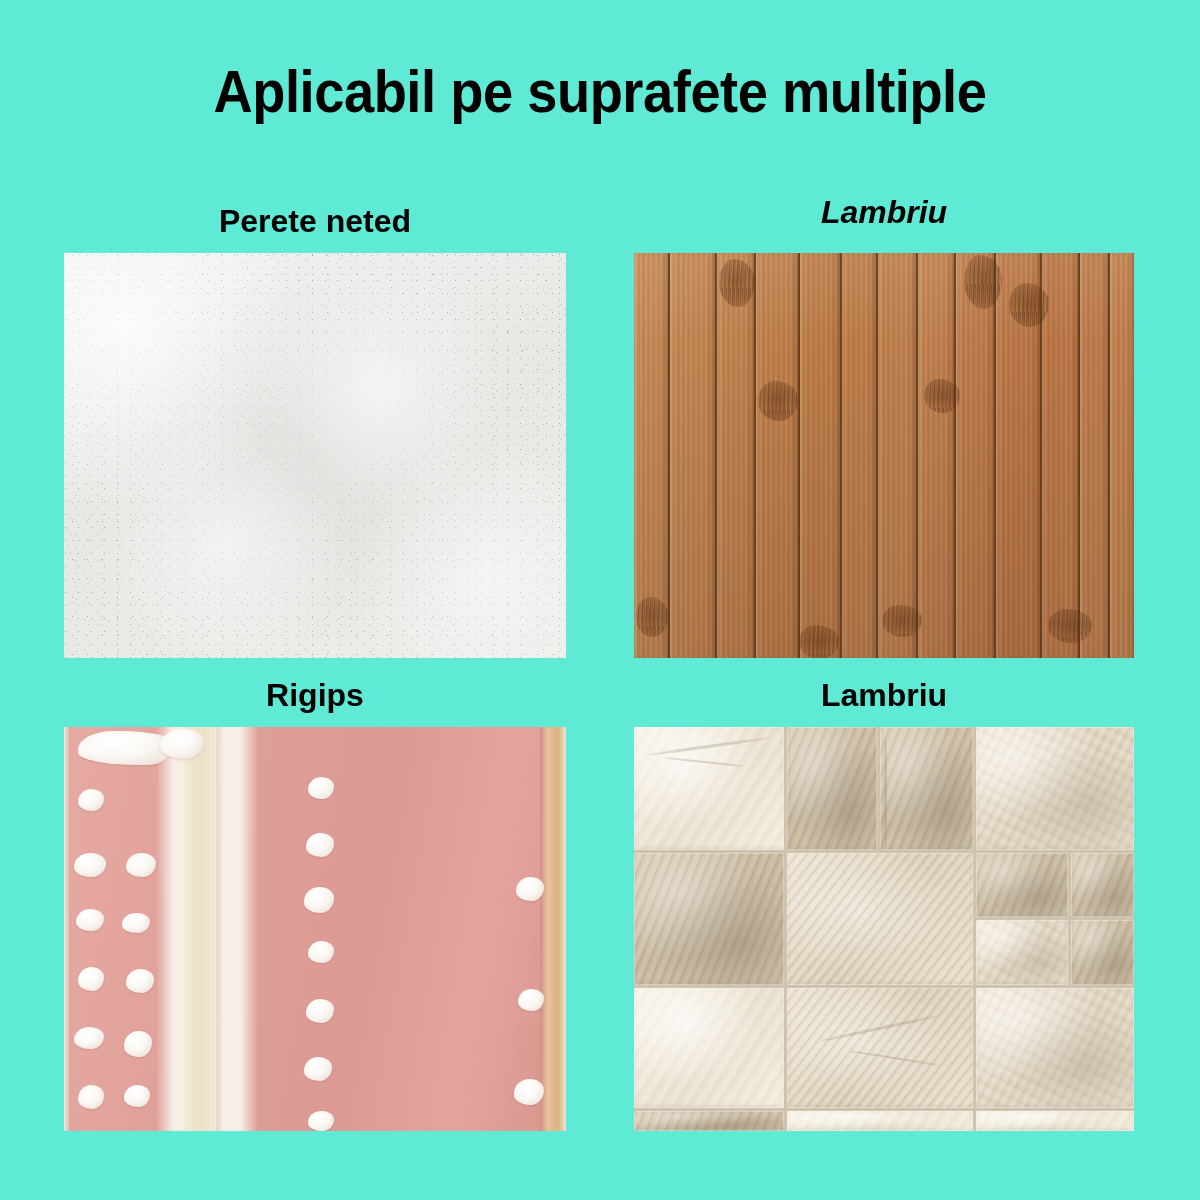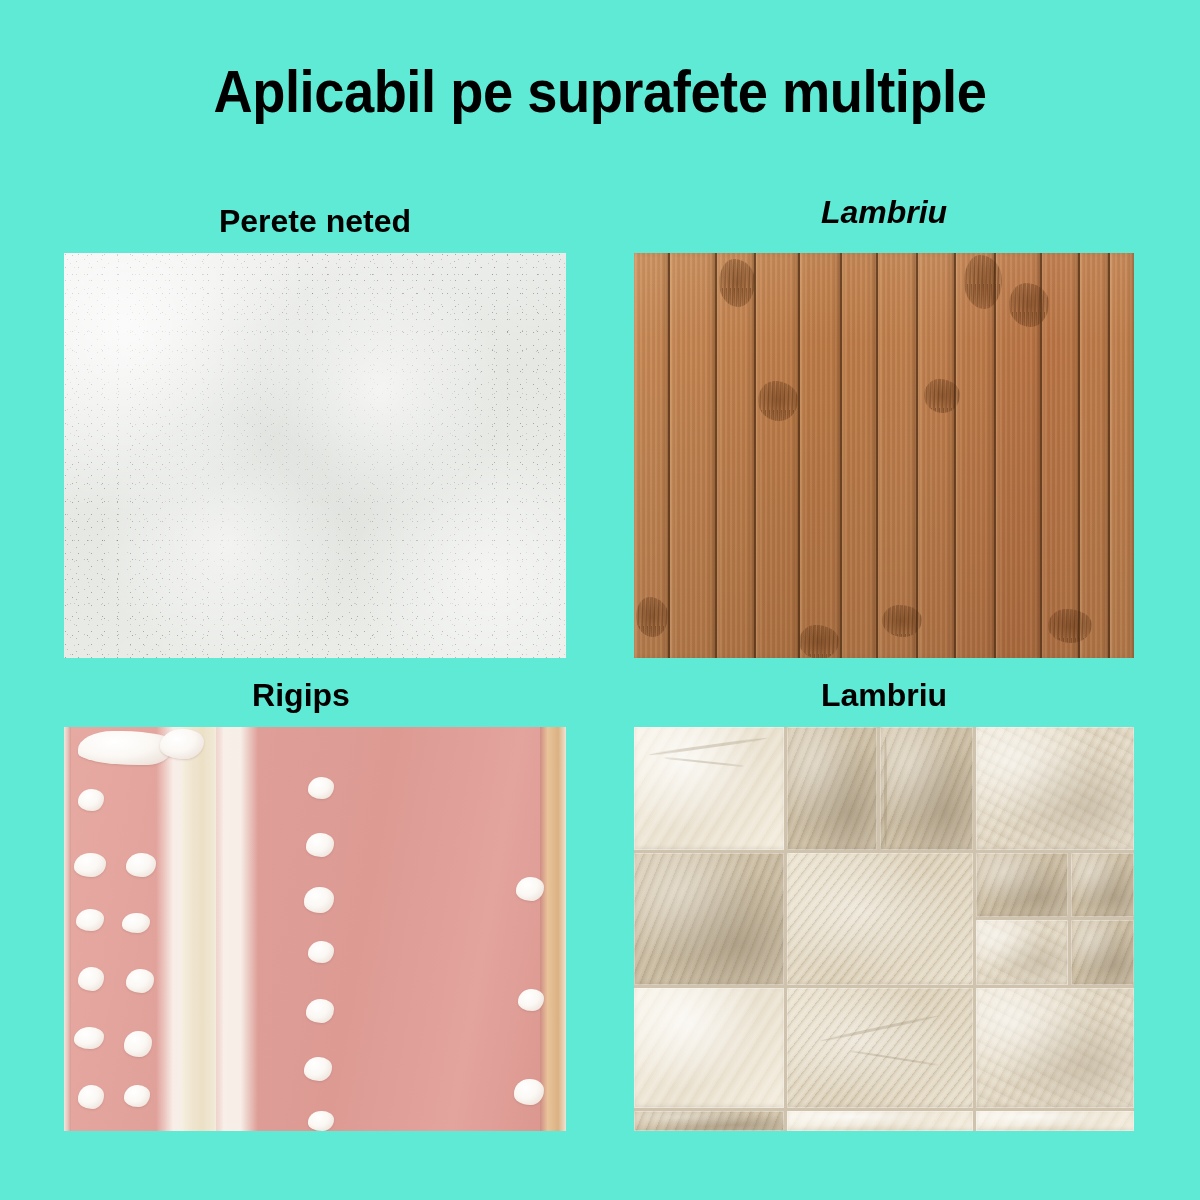--- a/index.html
+++ b/index.html
@@ -50,21 +50,21 @@
   }
 
   .panel {
     position: absolute;
     overflow: hidden;
   }
 
   
   .cell-tl-label { left: 64px;  top: 205px; width: 502px; }
   .cell-tr-label { left: 634px; top: 196px; width: 500px; font-style: italic; }
-  .cell-bl-label { left: 50px;  top: 679px; width: 502px; }
+  .cell-bl-label { left: 64px;  top: 679px; width: 502px; }
   .cell-br-label { left: 634px; top: 679px; width: 500px; }
 
   .cell-tl { left: 64px;  top: 253px; width: 502px; height: 405px; }
   .cell-tr { left: 634px; top: 253px; width: 500px; height: 405px; }
   .cell-bl { left: 64px;  top: 727px; width: 502px; height: 404px; }
   .cell-br { left: 634px; top: 727px; width: 500px; height: 404px; }
 
   
   .tex-smoothwall {
     background-color: #e9eae7;

